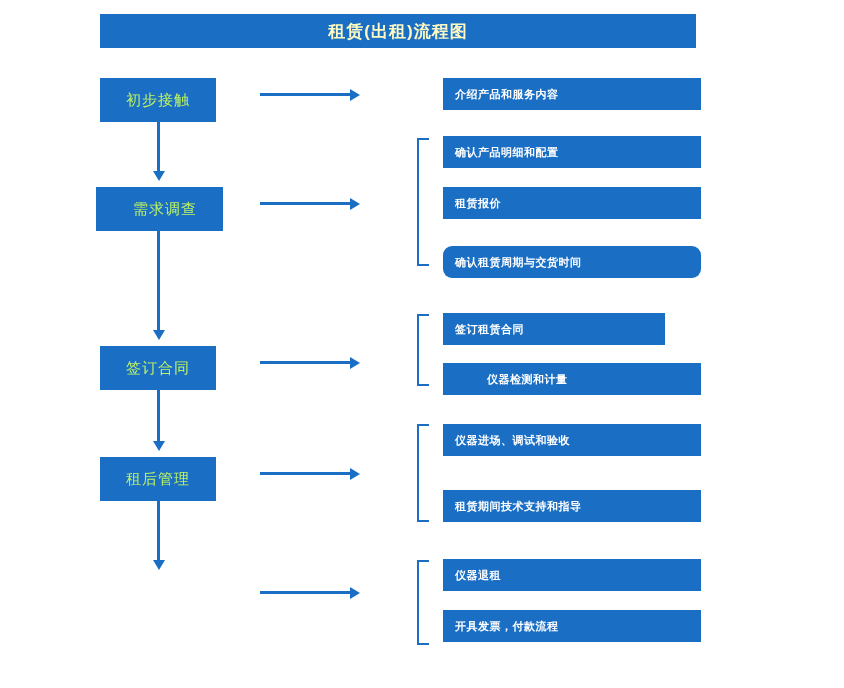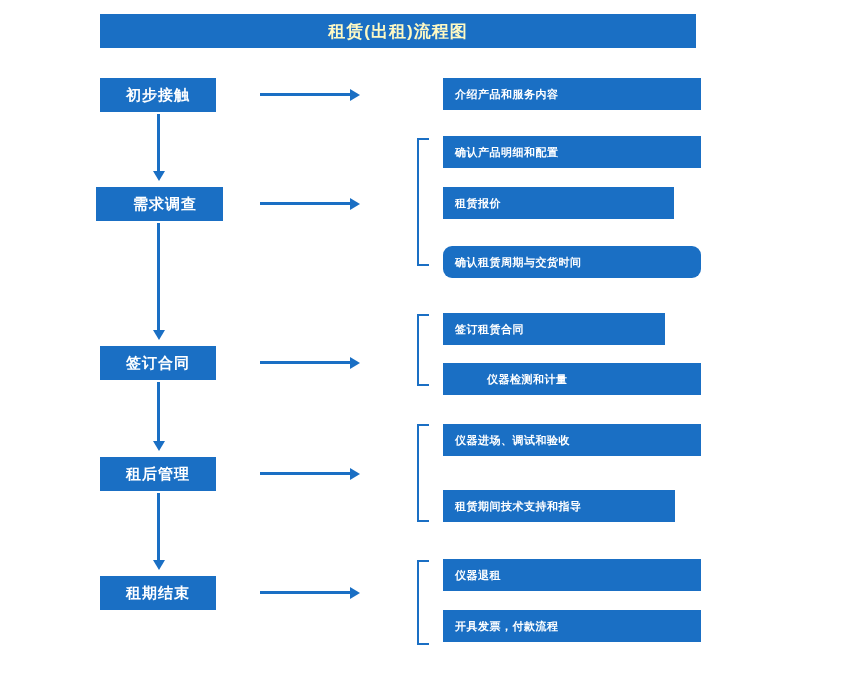--- a/index.html
+++ b/index.html
@@ -30,28 +30,28 @@
     font-size: 17px;
     font-weight: bold;
     display: flex;
     align-items: center;
     justify-content: center;
     letter-spacing: 1px;
   }
   .stage-box {
     position: absolute;
     background: #1a6fc4;
-    color: #ffffff;
+    color: #bef264;
     font-size: 15px;
-    font-weight: bold;
+    font-weight: normal;
     display: flex;
     align-items: center;
     justify-content: center;
     width: 116px;
-    height: 34px;
+    height: 44px;
     letter-spacing: 1px;
   }
   .task-box {
     position: absolute;
     background: #1a6fc4;
     color: #ffffff;
     font-size: 11px;
     font-weight: bold;
     display: flex;
     align-items: center;
@@ -105,46 +105,45 @@
 <body>
 
 <div id="canvas">
 
   <div class="title-bar">租赁(出租)流程图</div>
 
   <div class="stage-box" style="left:100px; top:78px;">初步接触</div>
   <div class="stage-box" style="left:96px; top:187px;padding-left:11px;">需求调查</div>
   <div class="stage-box" style="left:100px; top:346px;">签订合同</div>
   <div class="stage-box" style="left:100px; top:457px;">租后管理</div>
-  <div class="stage-box" style="left:100px; top:576px;">租期结束</div>
 
   <div class="v-arrow" style="left:157px; top:114px; height:58px;"></div>
   <div class="v-arrow" style="left:157px; top:223px; height:108px;"></div>
   <div class="v-arrow" style="left:157px; top:382px; height:60px;"></div>
   <div class="v-arrow" style="left:157px; top:493px; height:68px;"></div>
 
   <div class="h-arrow" style="left:260px; top:93px; width:90px;"></div>
   <div class="h-arrow" style="left:260px; top:202px; width:90px;"></div>
   <div class="h-arrow" style="left:260px; top:361px; width:90px;"></div>
   <div class="h-arrow" style="left:260px; top:472px; width:90px;"></div>
   <div class="h-arrow" style="left:260px; top:591px; width:90px;"></div>
 
   <div class="bracket" style="left:417px; top:138px; height:128px;"></div>
   <div class="bracket" style="left:417px; top:314px; height:72px;"></div>
   <div class="bracket" style="left:417px; top:424px; height:98px;"></div>
   <div class="bracket" style="left:417px; top:560px; height:85px;"></div>
 
   <div class="task-box" style="left:443px; top:78px; width:258px;">介绍产品和服务内容</div>
 
   <div class="task-box" style="left:443px; top:136px; width:258px;">确认产品明细和配置</div>
-  <div class="task-box" style="left:443px; top:187px; width:231px;">租赁报价</div>
+  <div class="task-box" style="left:443px; top:187px; width:258px;">租赁报价</div>
   <div class="task-box" style="left:443px; top:246px; width:258px;border-radius:9px;">确认租赁周期与交货时间</div>
 
   <div class="task-box" style="left:443px; top:313px; width:222px;">签订租赁合同</div>
   <div class="task-box" style="left:443px; top:363px; width:258px;padding-left:44px;">仪器检测和计量</div>
 
   <div class="task-box" style="left:443px; top:424px; width:258px;">仪器进场、调试和验收</div>
-  <div class="task-box" style="left:443px; top:490px; width:232px;">租赁期间技术支持和指导</div>
+  <div class="task-box" style="left:443px; top:490px; width:258px;">租赁期间技术支持和指导</div>
 
   <div class="task-box" style="left:443px; top:559px; width:258px;">仪器退租</div>
   <div class="task-box" style="left:443px; top:610px; width:258px;">开具发票，付款流程</div>
 
 </div>
 
 </body></html>

